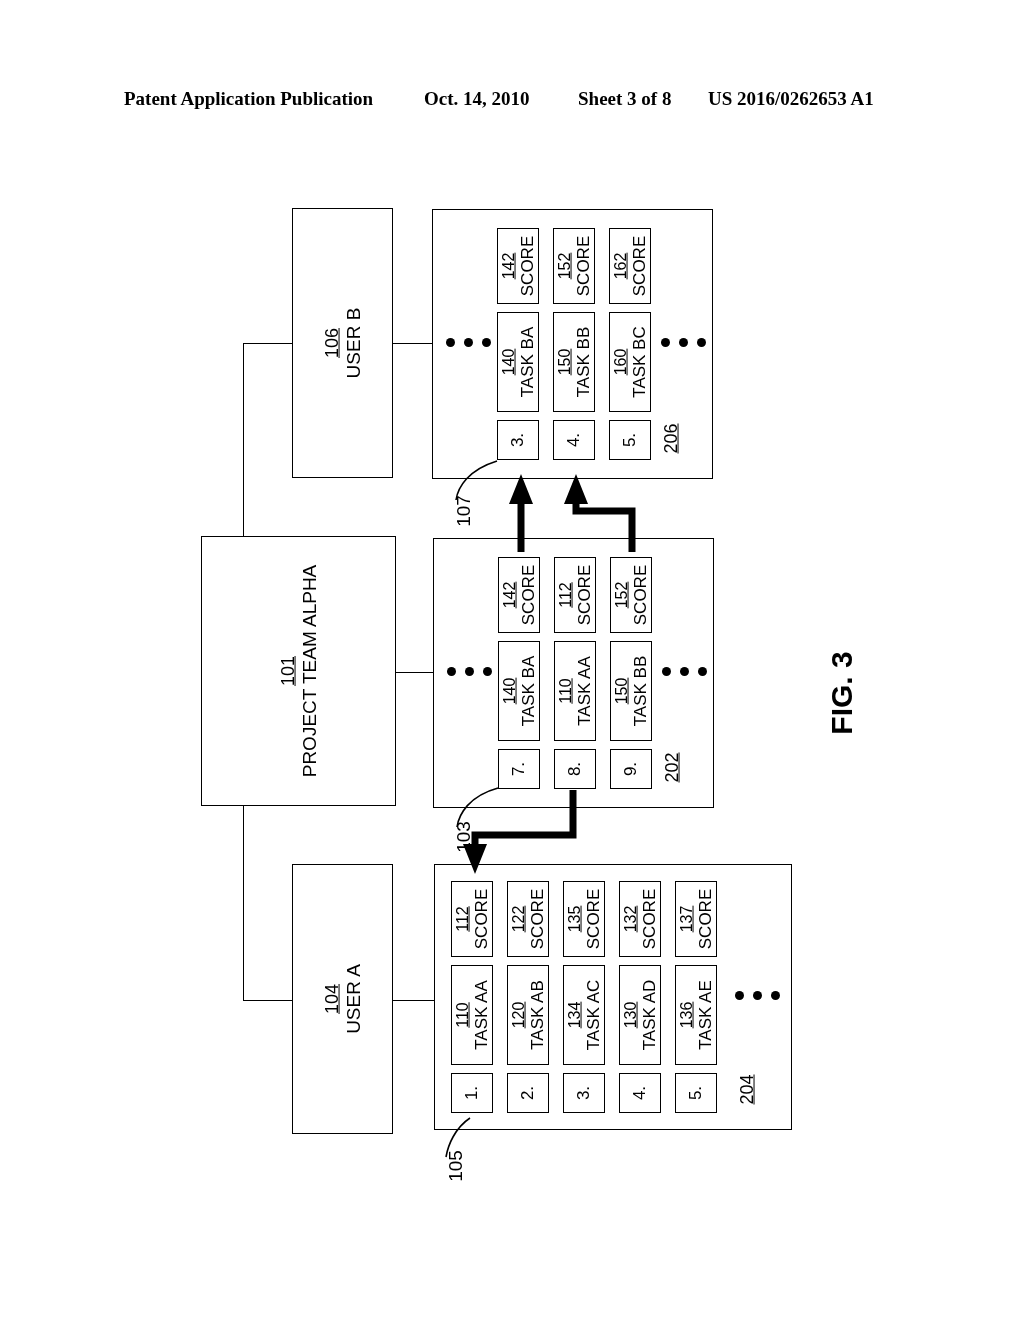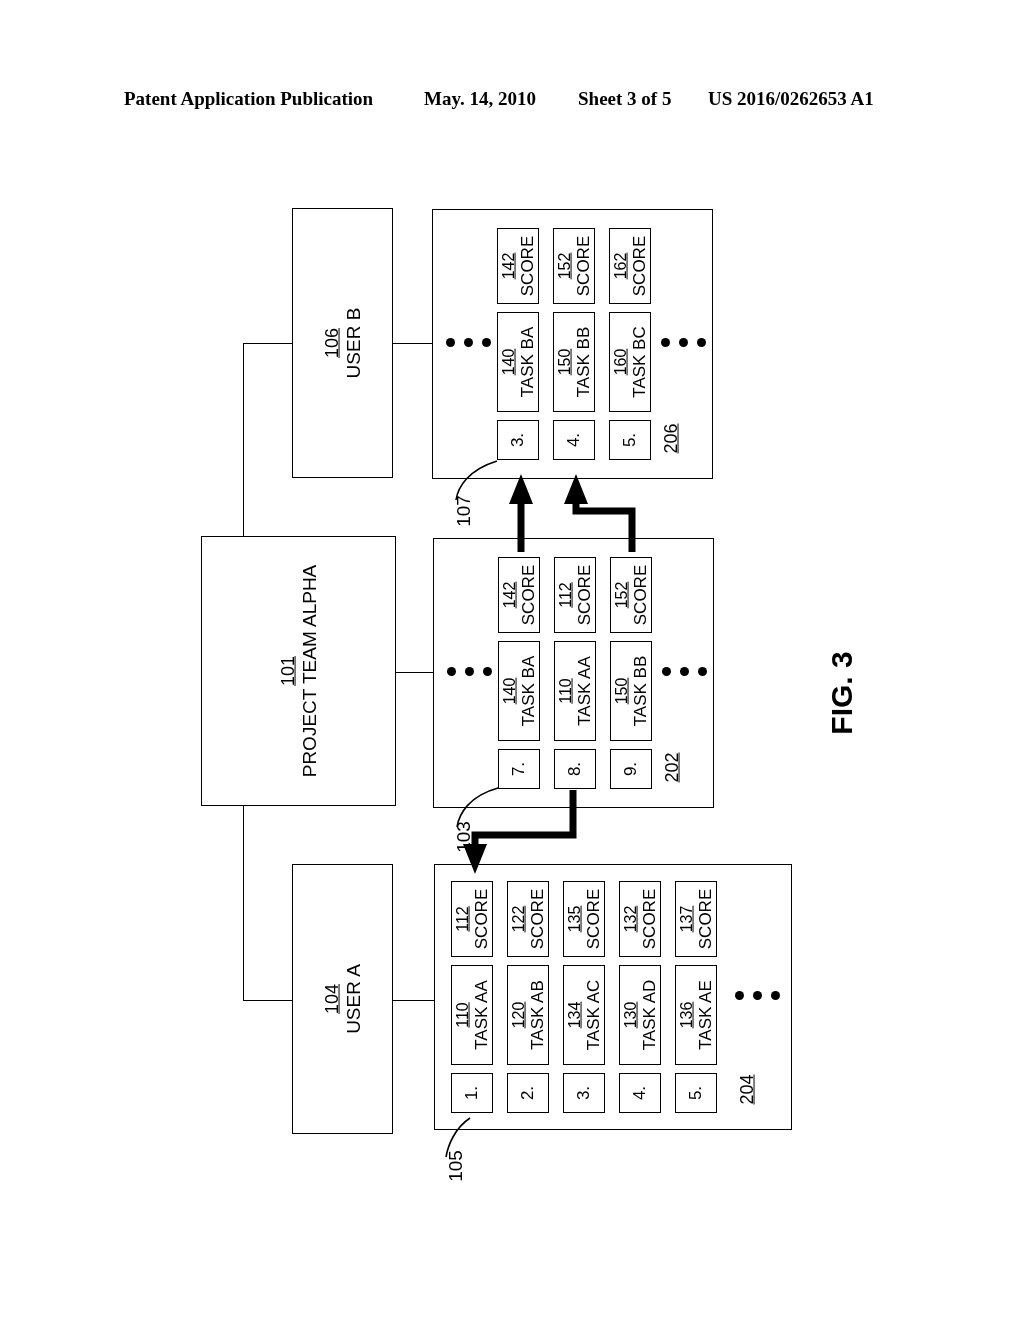--- a/index.html
+++ b/index.html
@@ -168,22 +168,22 @@
     pointer-events: none;
   }
 </style>
 </head>
 <body>
 
 <div id="page">
 
   <div class="pub-header">
     <span class="hdr-pub">Patent Application Publication</span>
-    <span class="hdr-date">May. 14, 2010</span>
-    <span class="hdr-sheet">Sheet 3 of 5</span>
+    <span class="hdr-date">Oct. 14, 2010</span>
+    <span class="hdr-sheet">Sheet 3 of 8</span>
     <span class="hdr-num">US 2016/0262653 A1</span>
   </div>
 
   <div class="line-v" style="left:243px; top:343px; height:657px;"></div>
 
   <div class="line-h" style="left:243px; top:343px; width:50px;"></div>
 
   <div class="line-h" style="left:243px; top:689px; width:-0px;"></div>
 
   <div class="line-h" style="left:243px; top:1000px; width:50px;"></div>

